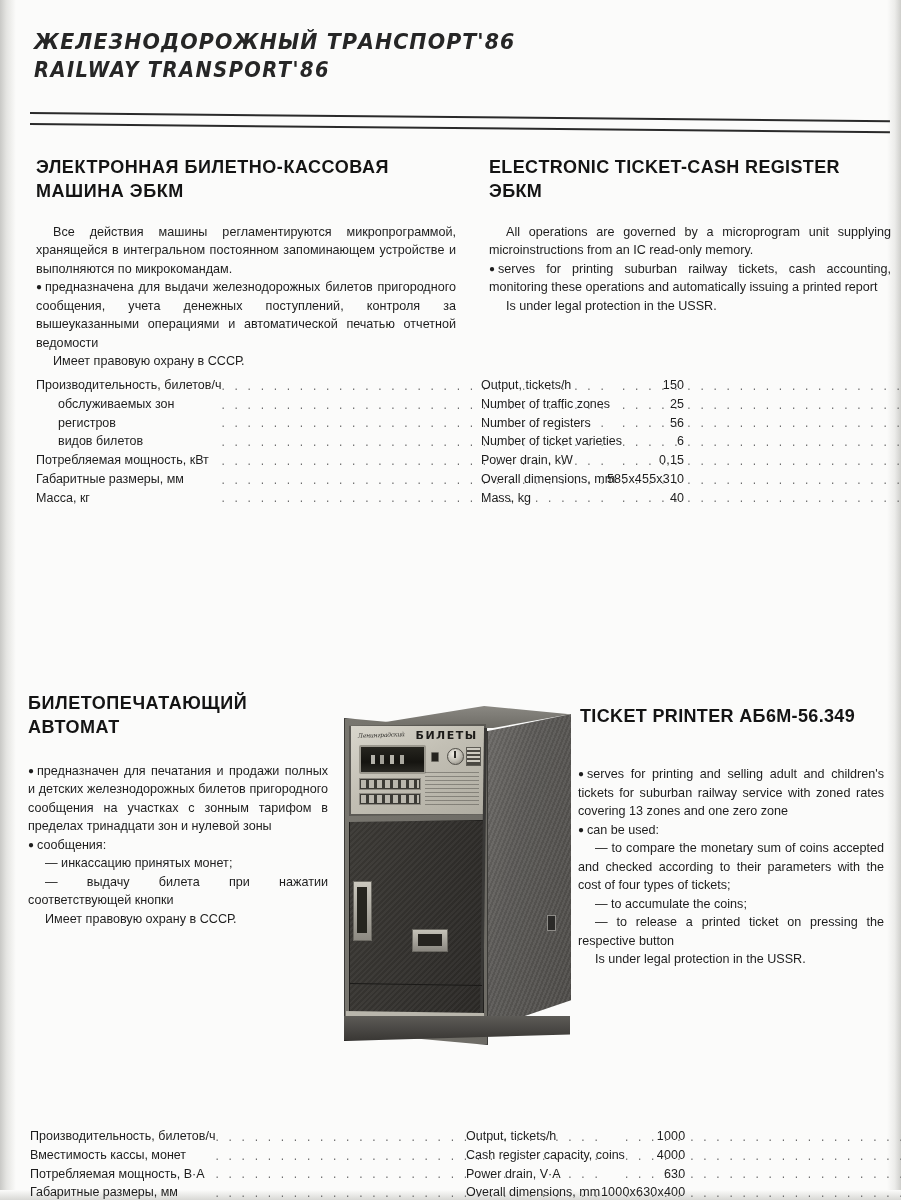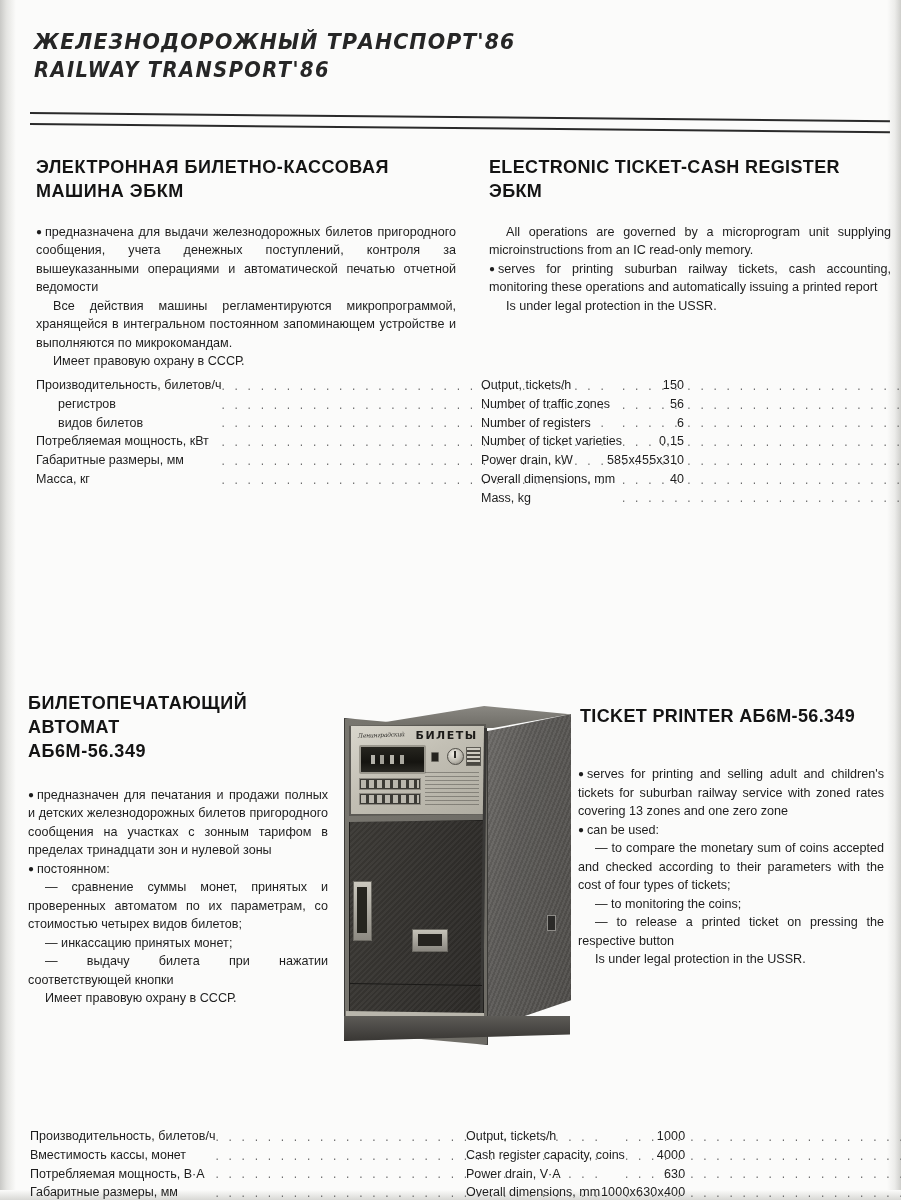--- a/index.html
+++ b/index.html
@@ -424,35 +424,42 @@
 
   <div class="rules">
     <div class="rule r1"></div>
     <div class="rule r2"></div>
   </div>
 
   <div class="block" style="left:36px; top:156px; width:420px;">
     <h2 class="sec-head">ЭЛЕКТРОННАЯ БИЛЕТНО-КАССОВАЯ МАШИНА ЭБКМ</h2>
 
     <div class="body-ru" style="margin-top:19px;">
+      <p class="para indent">Все действия машины регламентируются микропрограммой, хранящейся в интегральном постоянном запоминающем устройстве и выполняются по микрокомандам.</p>
       <p class="para bullet-para"><span class="bullet-dot">●</span><span>предназначена для выдачи железнодорожных билетов пригородного сообщения, учета денежных поступлений, контроля за вышеуказанными операциями и автоматической печатью отчетной ведомости</span></p>
-      <p class="para indent">Все действия машины регламентируются микропрограммой, хранящейся в интегральном постоянном запоминающем устройстве и выполняются по микрокомандам.</p>
       <p class="para indent">Имеет правовую охрану в СССР.</p>
     </div>
   </div>
 
   <div class="block" style="left:36px; top:346px; width:396px;">
     <table class="specs">
       <tbody>
         <tr>
           <td class="lbl">Производительность, билетов/ч</td>
           <td class="dots">
               <span>. . . . . . . . . . . . . . . . . . . . . . . . . . . . . .</span>
             </td>
           <td class="val">150</td>
+        </tr>
+        <tr>
+          <td class="lbl ind">обслуживаемых зон</td>
+          <td class="dots">
+              <span>. . . . . . . . . . . . . . . . . . . . . . . . . . . . . .</span>
+            </td>
+          <td class="val">25</td>
         </tr>
         <tr>
           <td class="lbl ind">регистров</td>
           <td class="dots">
               <span>. . . . . . . . . . . . . . . . . . . . . . . . . . . . . .</span>
             </td>
           <td class="val">56</td>
         </tr>
         <tr>
           <td class="lbl ind">видов билетов</td>
@@ -547,26 +554,24 @@
               <span>. . . . . . . . . . . . . . . . . . . . . . . . . . . . . .</span>
             </td>
 
         </tr>
       </tbody>
     </table>
   </div>
 
   <div class="block" style="left:28px; top:692px; width:300px;">
     <h2 class="sec-head">БИЛЕТОПЕЧАТАЮЩИЙ АВТОМАТ</h2>
-    <h2 class="sec-head">АБ6М-56.349</h2>
 
     <div class="body-ru" style="margin-top:22px;">
       <p class="para bullet-para"><span class="bullet-dot">●</span><span>предназначен для печатания и продажи полных и детских железнодорожных билетов пригородного сообщения на участках с зонным тарифом в пределах тринадцати зон и нулевой зоны</span></p>
-      <p class="para bullet-para"><span class="bullet-dot">●</span><span>постоянном:</span></p>
-      <p class="para indent">— сравнение суммы монет, принятых и проверенных автоматом по их параметрам, со стоимостью четырех видов билетов;</p>
+      <p class="para bullet-para"><span class="bullet-dot">●</span><span>сообщения:</span></p>
       <p class="para indent">— инкассацию принятых монет;</p>
       <p class="para indent">— выдачу билета при нажатии соответствующей кнопки</p>
       <p class="para indent">Имеет правовую охрану в СССР.</p>
     </div>
   </div>
 
   <div class="photo-wrap">
     <div class="mach">
       <div class="side-panel"></div>
       <div class="top-face"></div>
@@ -604,21 +609,21 @@
 
   <div class="block" style="left:580px; top:705px; width:302px;">
     <h2 class="sec-head en">TICKET PRINTER АБ6М-56.349</h2>
   </div>
 
   <div class="block" style="left:578px; top:765px; width:306px;">
     <div class="body-en">
       <p class="para bullet-para"><span class="bullet-dot">●</span><span>serves for printing and selling adult and children's tickets for suburban railway service with zoned rates covering 13 zones and one zero zone</span></p>
       <p class="para bullet-para"><span class="bullet-dot">●</span><span>can be used:</span></p>
       <p class="para indent">— to compare the monetary sum of coins accepted and checked according to their parameters with the cost of four types of tickets;</p>
-      <p class="para indent">— to monitoring the coins;</p>
+      <p class="para indent">— to accumulate the coins;</p>
       <p class="para indent">— to release a printed ticket on pressing the respective button</p>
       <p class="para indent">Is under legal protection in the USSR.</p>
     </div>
   </div>
 
   <div class="block" style="left:30px; top:1097px; width:402px;">
     <table class="specs">
       <tbody>
         <tr>
           <td class="lbl">Производительность, билетов/ч</td>

